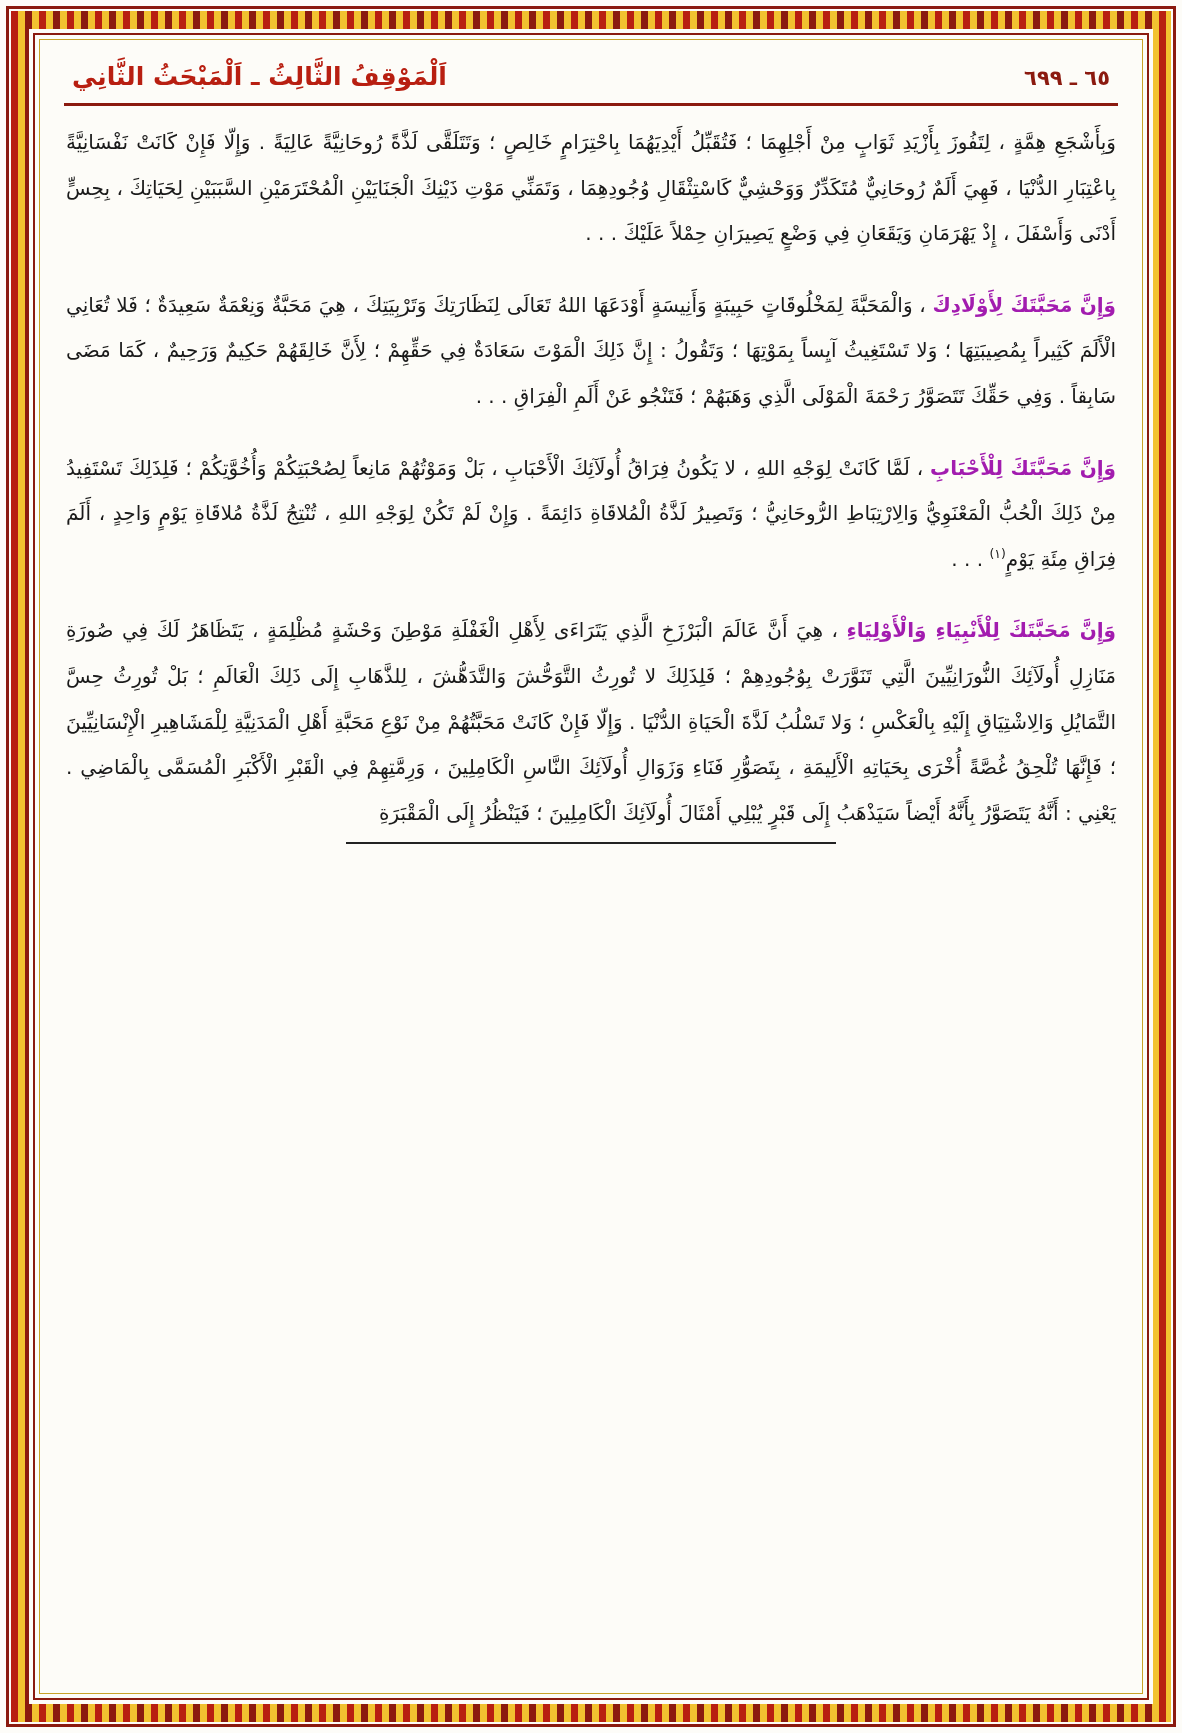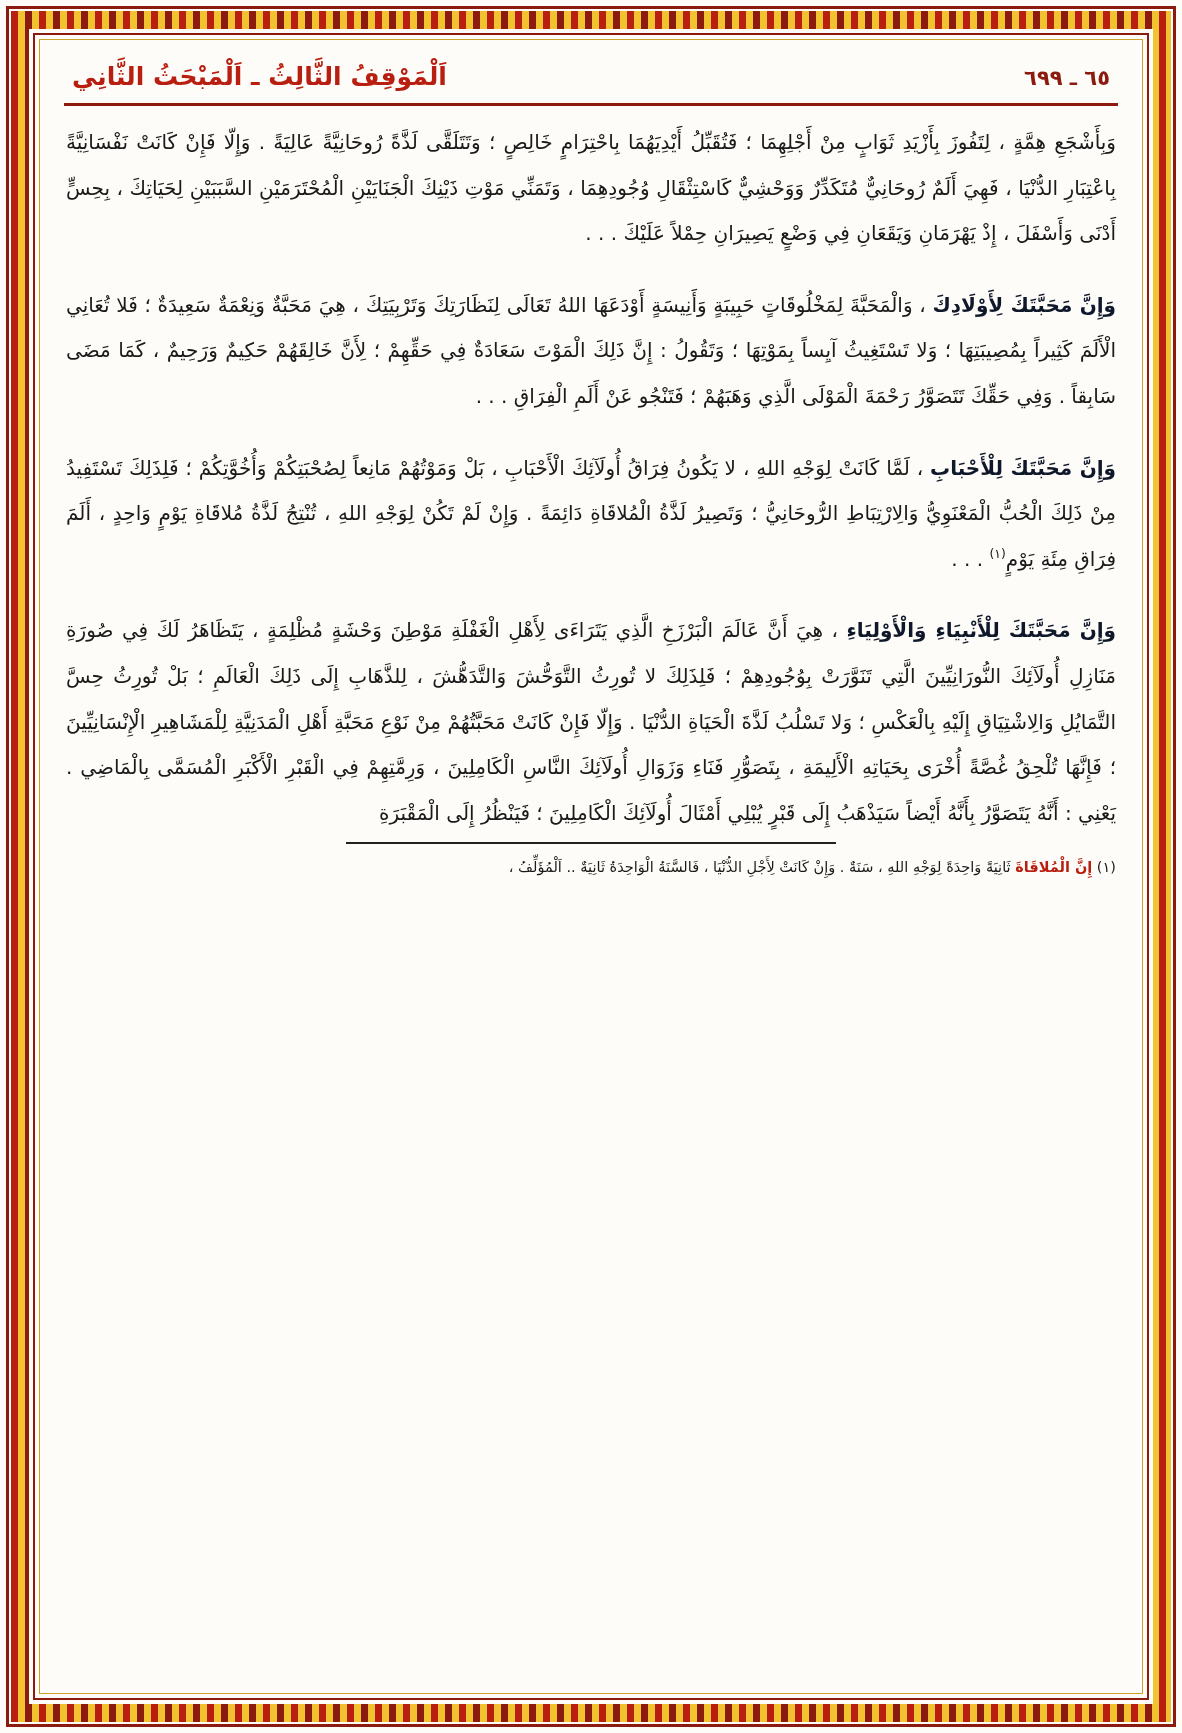--- a/index.html
+++ b/index.html
@@ -94,21 +94,21 @@
     color: #1a1a1a;
     font-size: 20px;
     line-height: 2.28;
     text-align: justify;
     text-justify: inter-word;
     direction: rtl;
   }
   .para { margin: 0 0 26px 0; }
   .para:last-child { margin-bottom: 0; }
   .lead {
-    color: #0f172a;
+    color: #a21caf;
     font-weight: bold;
   }
   .footnote-rule {
     width: 46%;
     height: 2px;
     background: #222;
     margin: 6px auto 10px 0;
     margin-right: 27%;
   }
   .footnote {
@@ -180,20 +180,16 @@
       </p>
 
       <p class="para">
         <span class="lead">وَإِنَّ مَحَبَّتَكَ لِلْأَنْبِيَاءِ وَالْأَوْلِيَاءِ</span><span> ، هِيَ أَنَّ عَالَمَ الْبَرْزَخِ الَّذِي يَتَرَاءَى لِأَهْلِ الْغَفْلَةِ مَوْطِنَ وَحْشَةٍ مُظْلِمَةٍ ، يَتَظَاهَرُ لَكَ فِي صُورَةِ مَنَازِلِ أُولَآئِكَ النُّورَانِيِّينَ الَّتِي تَنَوَّرَتْ بِوُجُودِهِمْ ؛ فَلِذَلِكَ لا تُورِثُ التَّوَحُّشَ وَالتَّدَهُّشَ ، لِلذَّهَابِ إِلَى ذَلِكَ الْعَالَمِ ؛ بَلْ تُورِثُ حِسَّ التَّمَايُلِ وَالِاشْتِيَاقِ إِلَيْهِ بِالْعَكْسِ ؛ وَلا تَسْلُبُ لَذَّةَ الْحَيَاةِ الدُّنْيَا . وَإِلّا فَإِنْ كَانَتْ مَحَبَّتُهُمْ مِنْ نَوْعِ مَحَبَّةِ أَهْلِ الْمَدَنِيَّةِ لِلْمَشَاهِيرِ الْإِنْسَانِيِّينَ ؛ فَإِنَّهَا تُلْحِقُ غُصَّةً أُخْرَى بِحَيَاتِهِ الْأَلِيمَةِ ، بِتَصَوُّرِ فَنَاءِ وَزَوَالِ أُولَآئِكَ النَّاسِ الْكَامِلِينَ ، وَرِمَّتِهِمْ فِي الْقَبْرِ الْأَكْبَرِ الْمُسَمَّى بِالْمَاضِي . يَعْنِي : أَنَّهُ يَتَصَوَّرُ بِأَنَّهُ أَيْضاً سَيَذْهَبُ إِلَى قَبْرٍ يُبْلِي أَمْثَالَ أُولَآئِكَ الْكَامِلِينَ ؛ فَيَنْظُرُ إِلَى الْمَقْبَرَةِ</span>
       </p>
 
     </div>
 
     <div class="footnote-rule"></div>
 
-    <div class="footnote">
-      <span>(١)</span>
-      <span class="fn-lead">إِنَّ الْمُلاقَاةَ</span><span> ثَانِيَةً وَاحِدَةً لِوَجْهِ اللهِ ، سَنَةٌ . وَإِنْ كَانَتْ لِأَجْلِ الدُّنْيَا ، فَالسَّنَةُ الْوَاحِدَةُ ثَانِيَةٌ .. اَلْمُؤَلِّفُ ،</span>
-    </div>
 
 
   </div>
 </div>
 
 </body></html>

